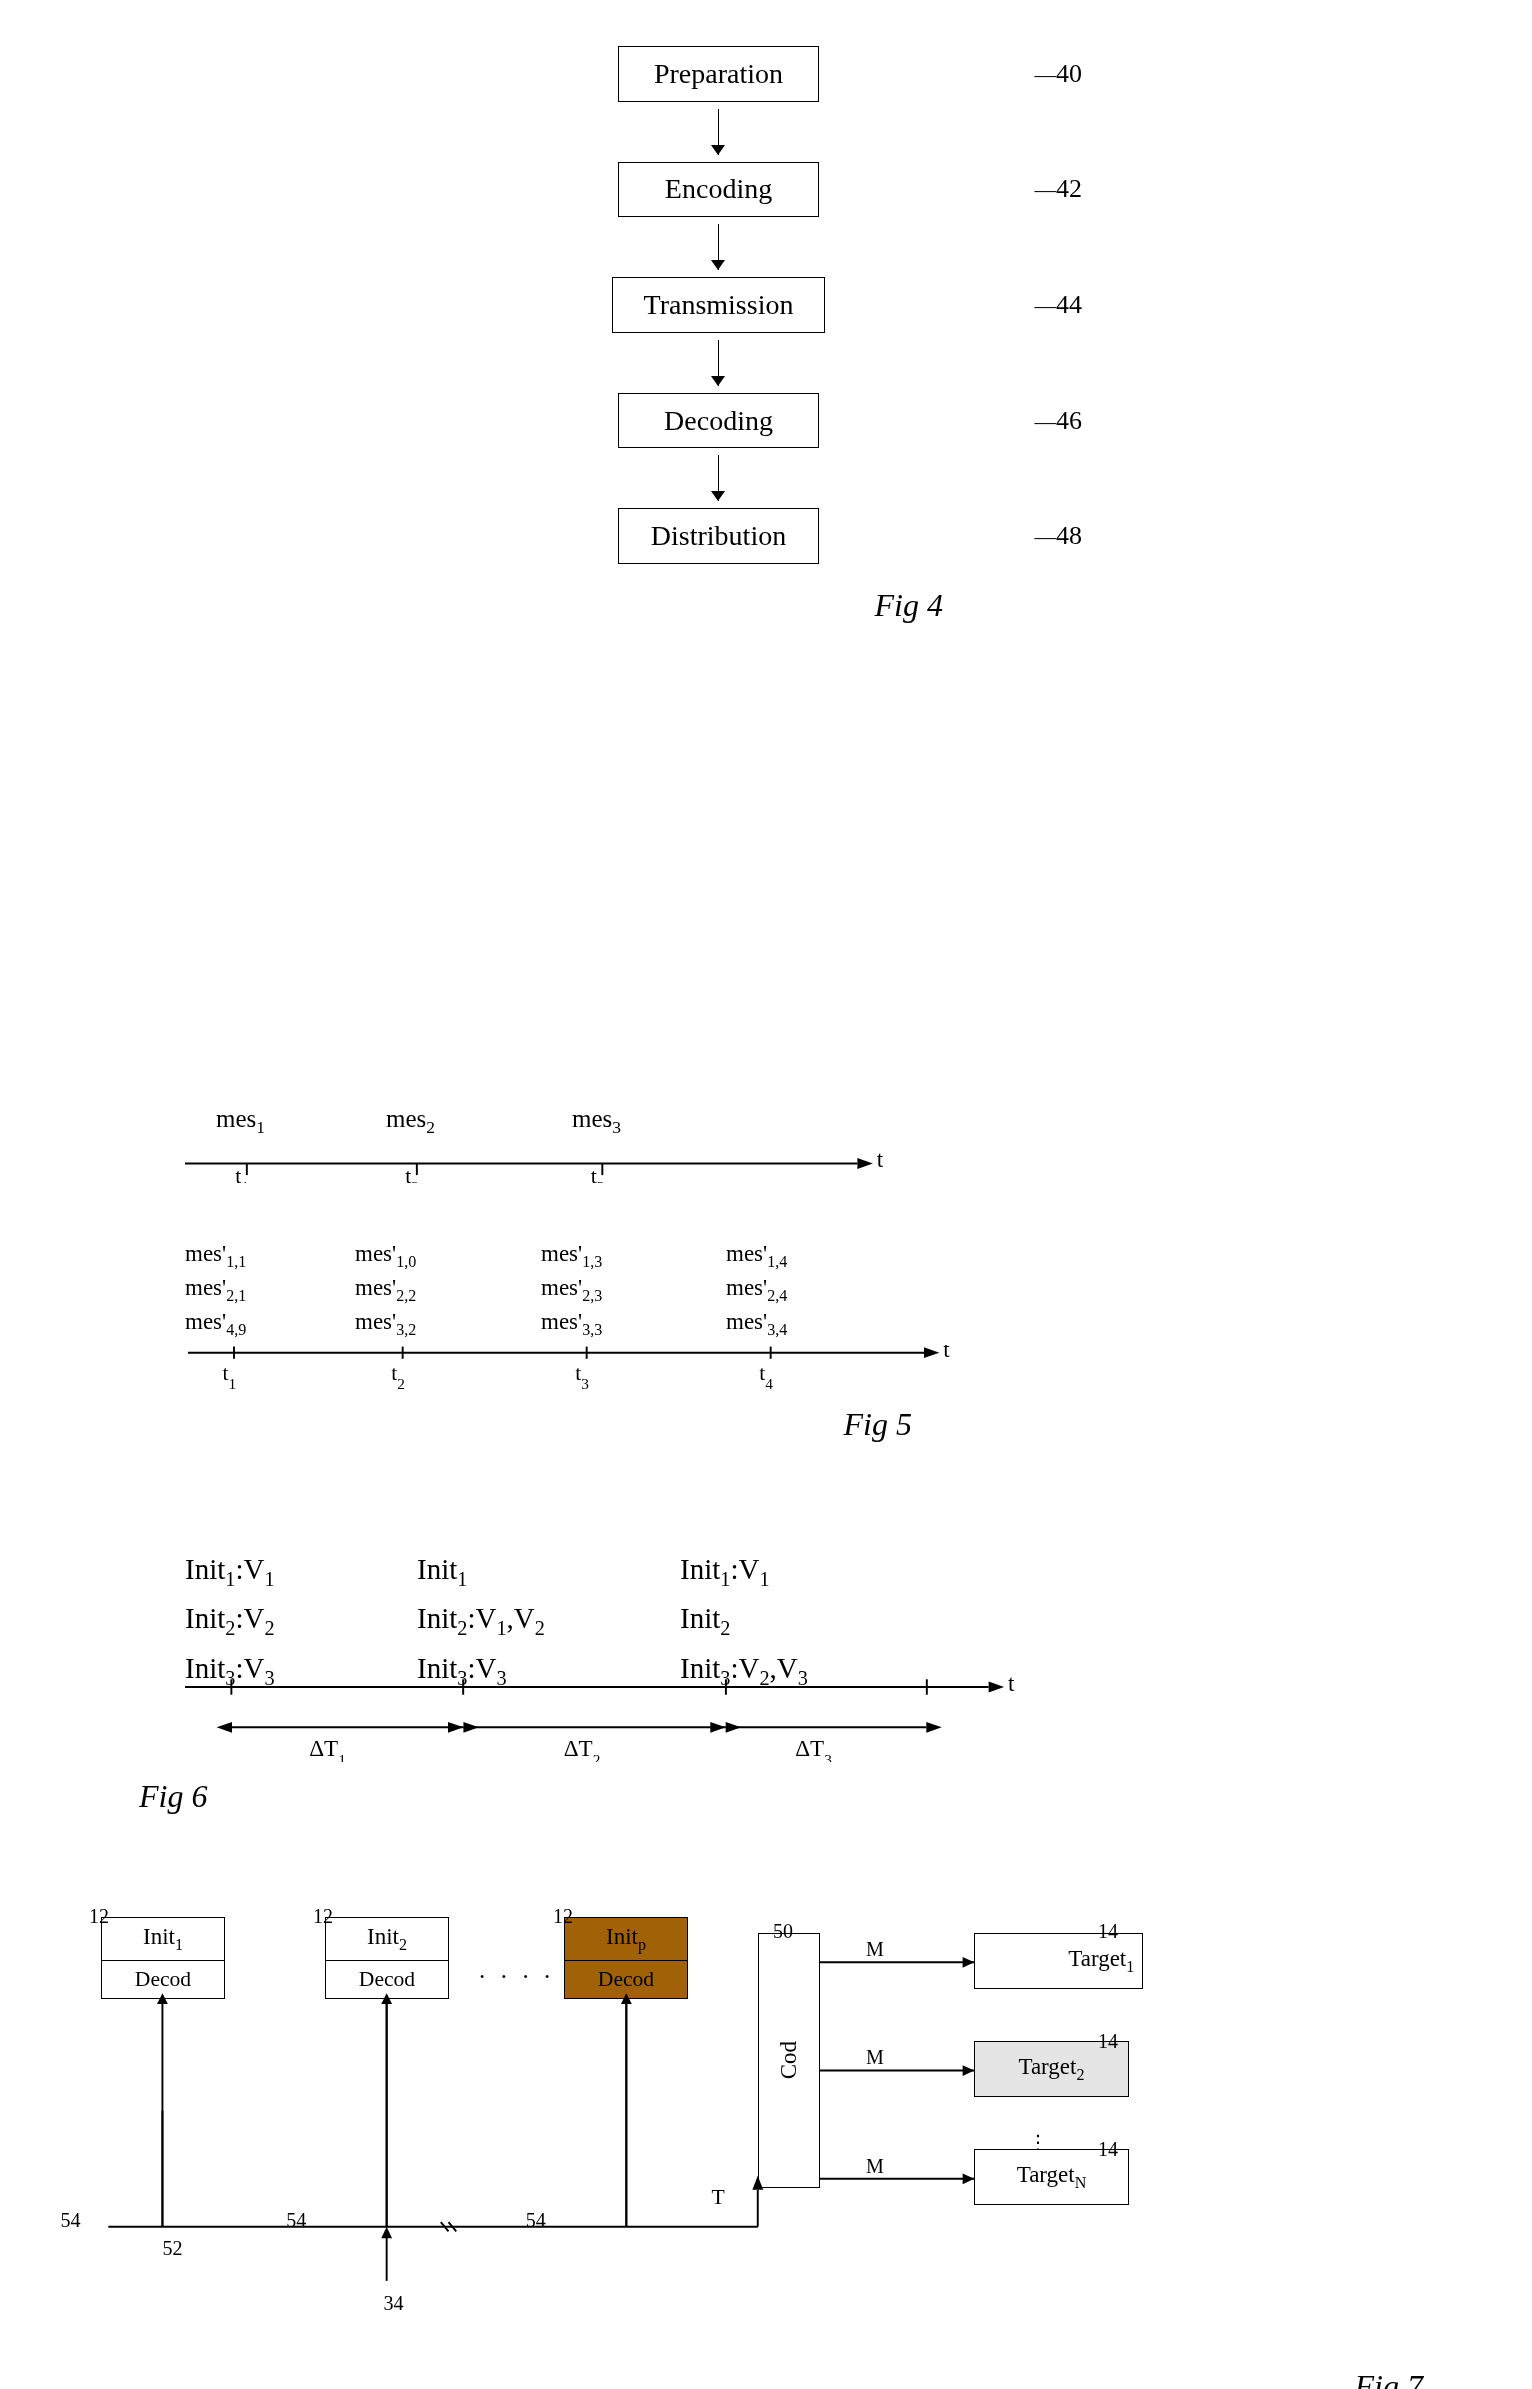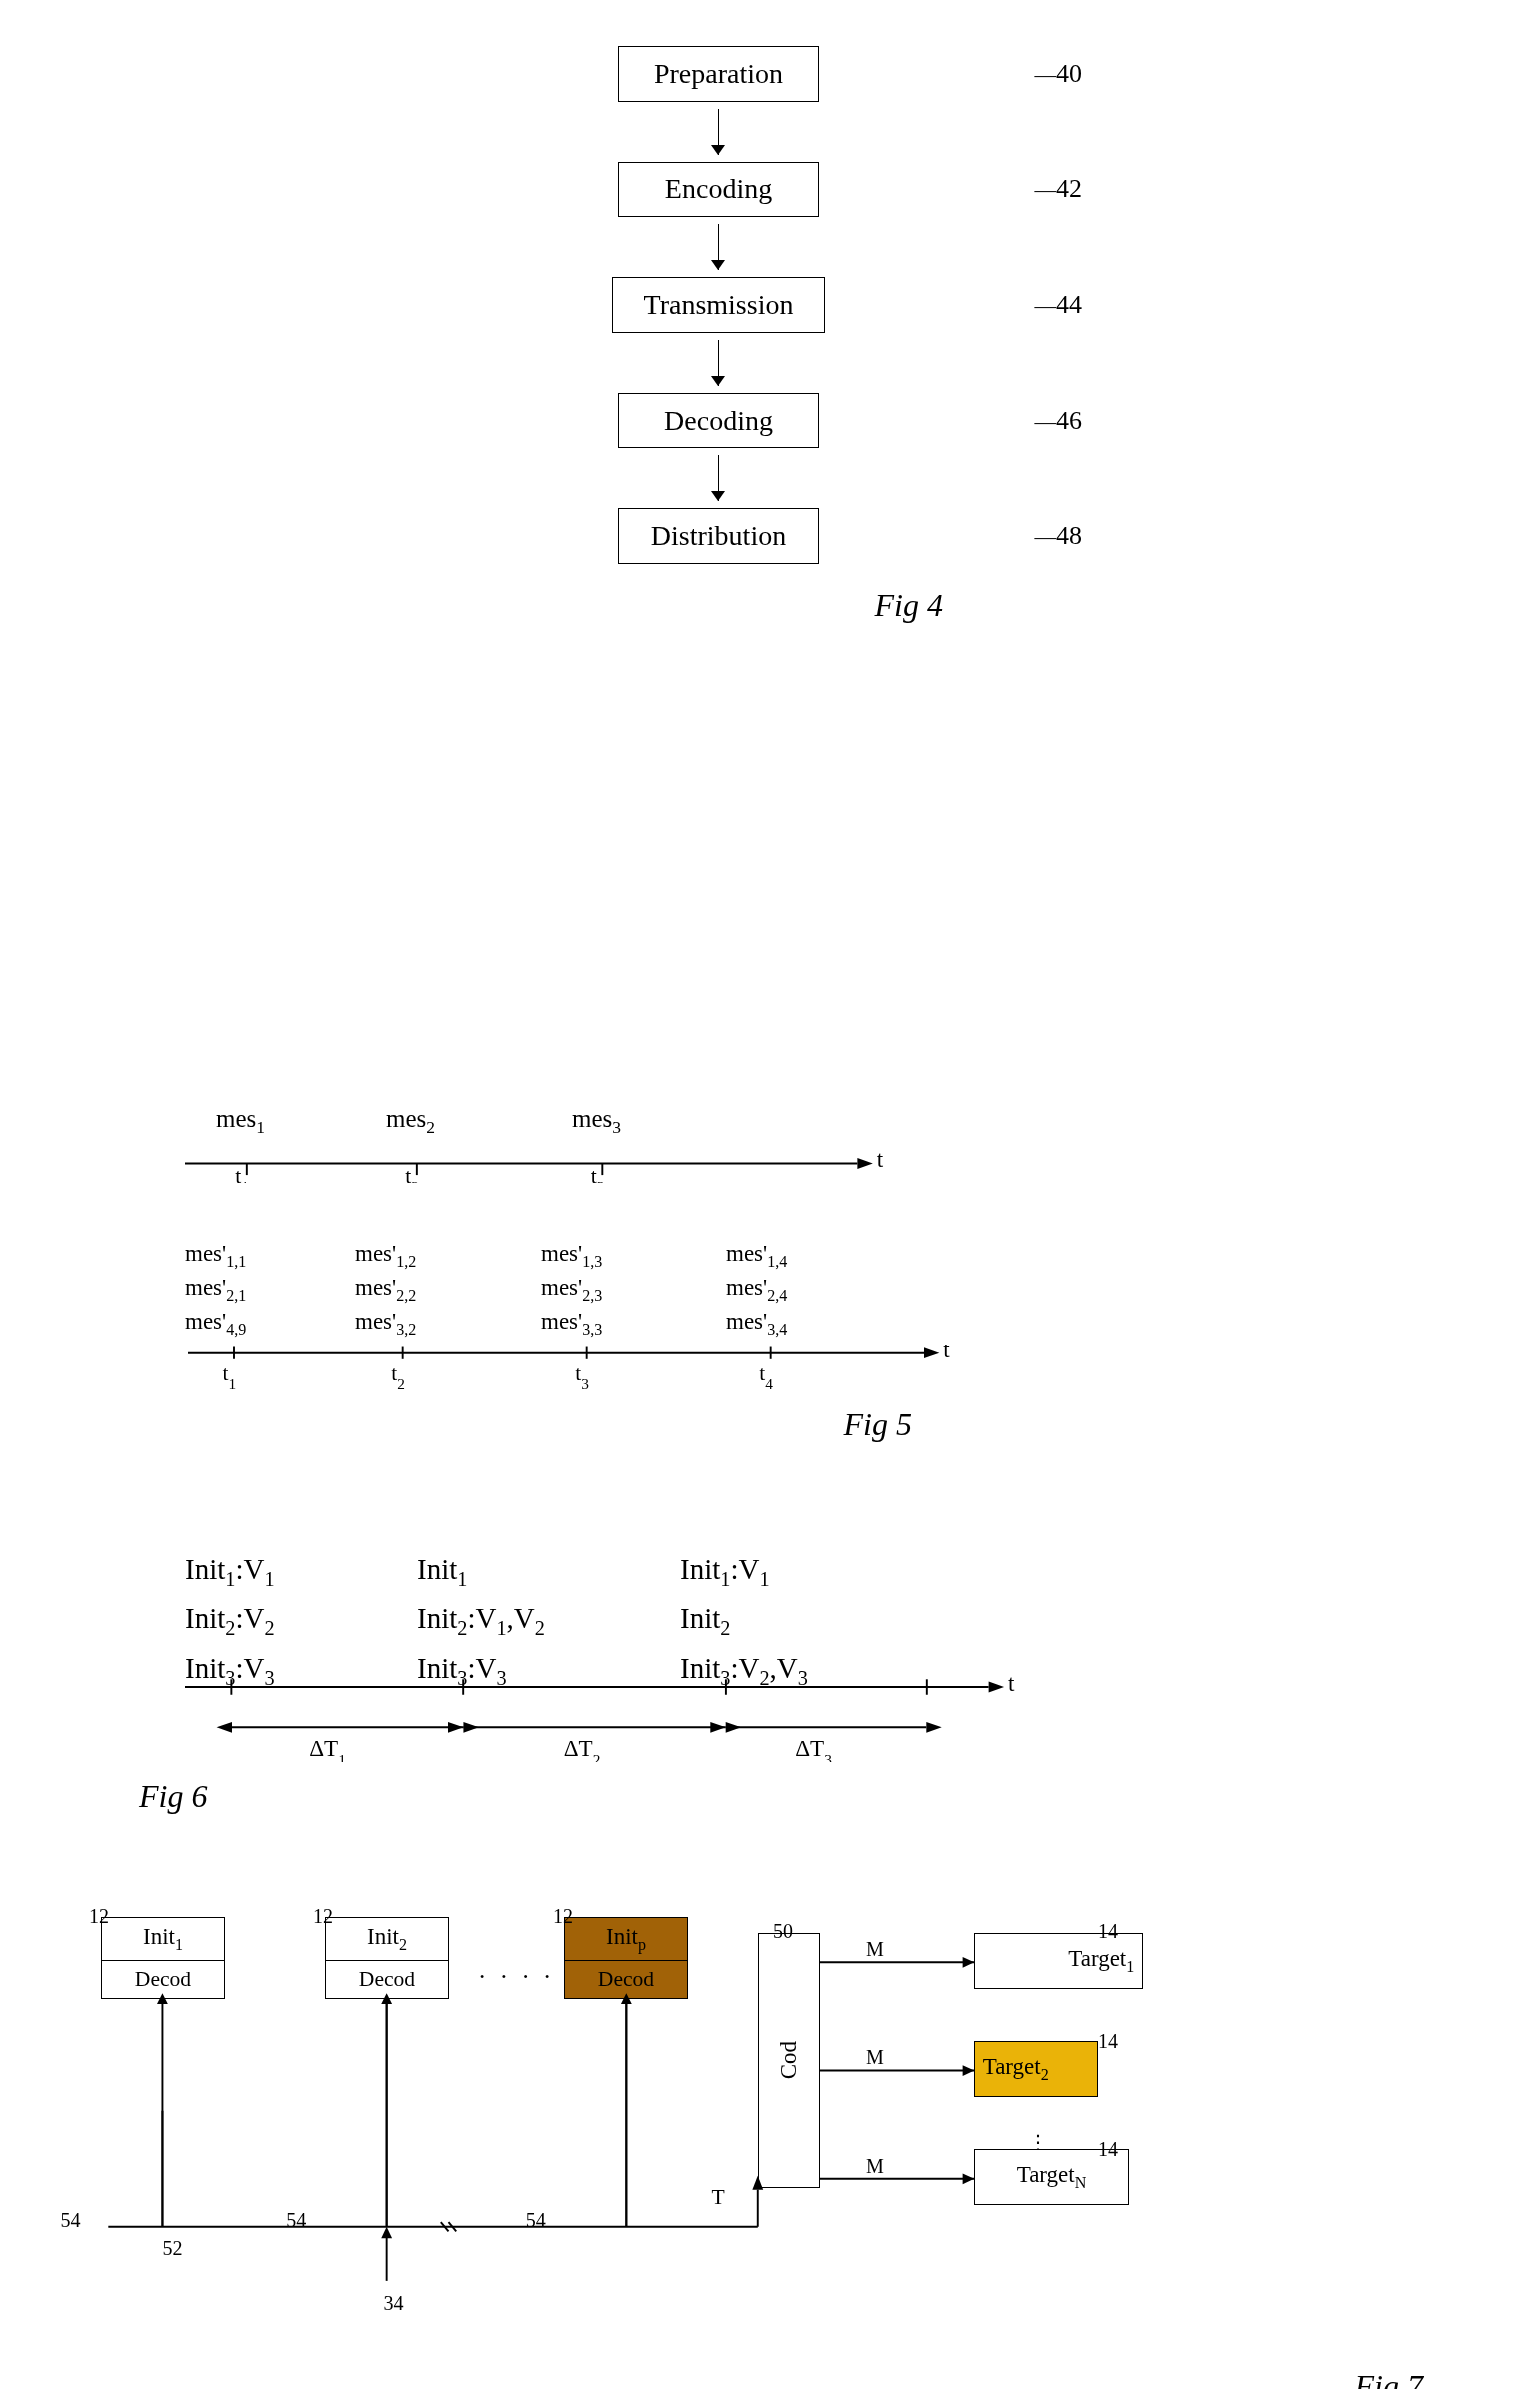--- a/index.html
+++ b/index.html
@@ -181,21 +181,21 @@
         <text x="65" y="50" font-size="28" font-family="Times New Roman">t<tspan baseline-shift="sub" font-size="20">1</tspan></text>
         <text x="285" y="50" font-size="28" font-family="Times New Roman">t<tspan baseline-shift="sub" font-size="20">2</tspan></text>
         <text x="525" y="50" font-size="28" font-family="Times New Roman">t<tspan baseline-shift="sub" font-size="20">3</tspan></text>
       </svg>
     </div>
 
     <div style="position:relative; margin-left:46px; margin-top:15.5px;">
 
       <div style="font-size:23px; line-height:1.5; position:relative; height:100px;">
         <span style="position:absolute; left:0; top:0;">mes'<sub>1,1</sub></span>
-        <span style="position:absolute; left:170px; top:0;">mes'<sub>1,2</sub></span>
+        <span style="position:absolute; left:170px; top:0;">mes'<sub>1,0</sub></span>
         <span style="position:absolute; left:356px; top:0;">mes'<sub>1,3</sub></span>
         <span style="position:absolute; left:541px; top:0;">mes'<sub>1,4</sub></span>
         <span style="position:absolute; left:0; top:34px;">mes'<sub>2,1</sub></span>
         <span style="position:absolute; left:170px; top:34px;">mes'<sub>2,2</sub></span>
         <span style="position:absolute; left:356px; top:34px;">mes'<sub>2,3</sub></span>
         <span style="position:absolute; left:541px; top:34px;">mes'<sub>2,4</sub></span>
         <span style="position:absolute; left:0; top:68px;">mes'<sub>4,9</sub></span>
         <span style="position:absolute; left:170px; top:68px;">mes'<sub>3,2</sub></span>
         <span style="position:absolute; left:356px; top:68px;">mes'<sub>3,3</sub></span>
         <span style="position:absolute; left:541px; top:68px;">mes'<sub>3,4</sub></span>
@@ -304,21 +304,21 @@
       <div style="position:absolute; left:727px; top:62px; border:1.9px solid #000; width:62px; height:255px; background:#fff; display:flex; align-items:center; justify-content:center;">
         <span style="font-size:23px; writing-mode:vertical-rl; text-orientation:mixed; transform:rotate(180deg);">Cod</span>
       </div>
       <span style="position:absolute; left:742px; top:49px; font-size:20px;">50</span>
 
       <div style="position:absolute; left:943px; top:62px; border:1.9px solid #000; width:169px; background:#fff; text-align:right; padding:12.4px 7.7px; font-size:23px;">
         Target<sub>1</sub>
       </div>
       <span style="position:absolute; left:1067px; top:49px; font-size:20px;">14</span>
 
-      <div style="position:absolute; left:943px; top:170px; border:1.9px solid #000; width:124px; background:#eab308; text-align:left; padding:12.4px 7.7px; font-size:23px;">
+      <div style="position:absolute; left:943px; top:170px; border:1.9px solid #000; width:155px; background:#e5e5e5; text-align:center; padding:12.4px 7.7px; font-size:23px;">
         Target<sub>2</sub>
       </div>
       <span style="position:absolute; left:1067px; top:159px; font-size:20px;">14</span>
 
       <span style="position:absolute; left:997px; top:259px; font-size:20px;">⋮</span>
 
       <div style="position:absolute; left:943px; top:278px; border:1.9px solid #000; width:155px; background:#fff; text-align:center; padding:12.4px 7.7px; font-size:23px;font-family:Liberation Serif, serif;">
         Target<sub>N</sub>
       </div>
       <span style="position:absolute; left:1067px; top:267px; font-size:20px;">14</span>

